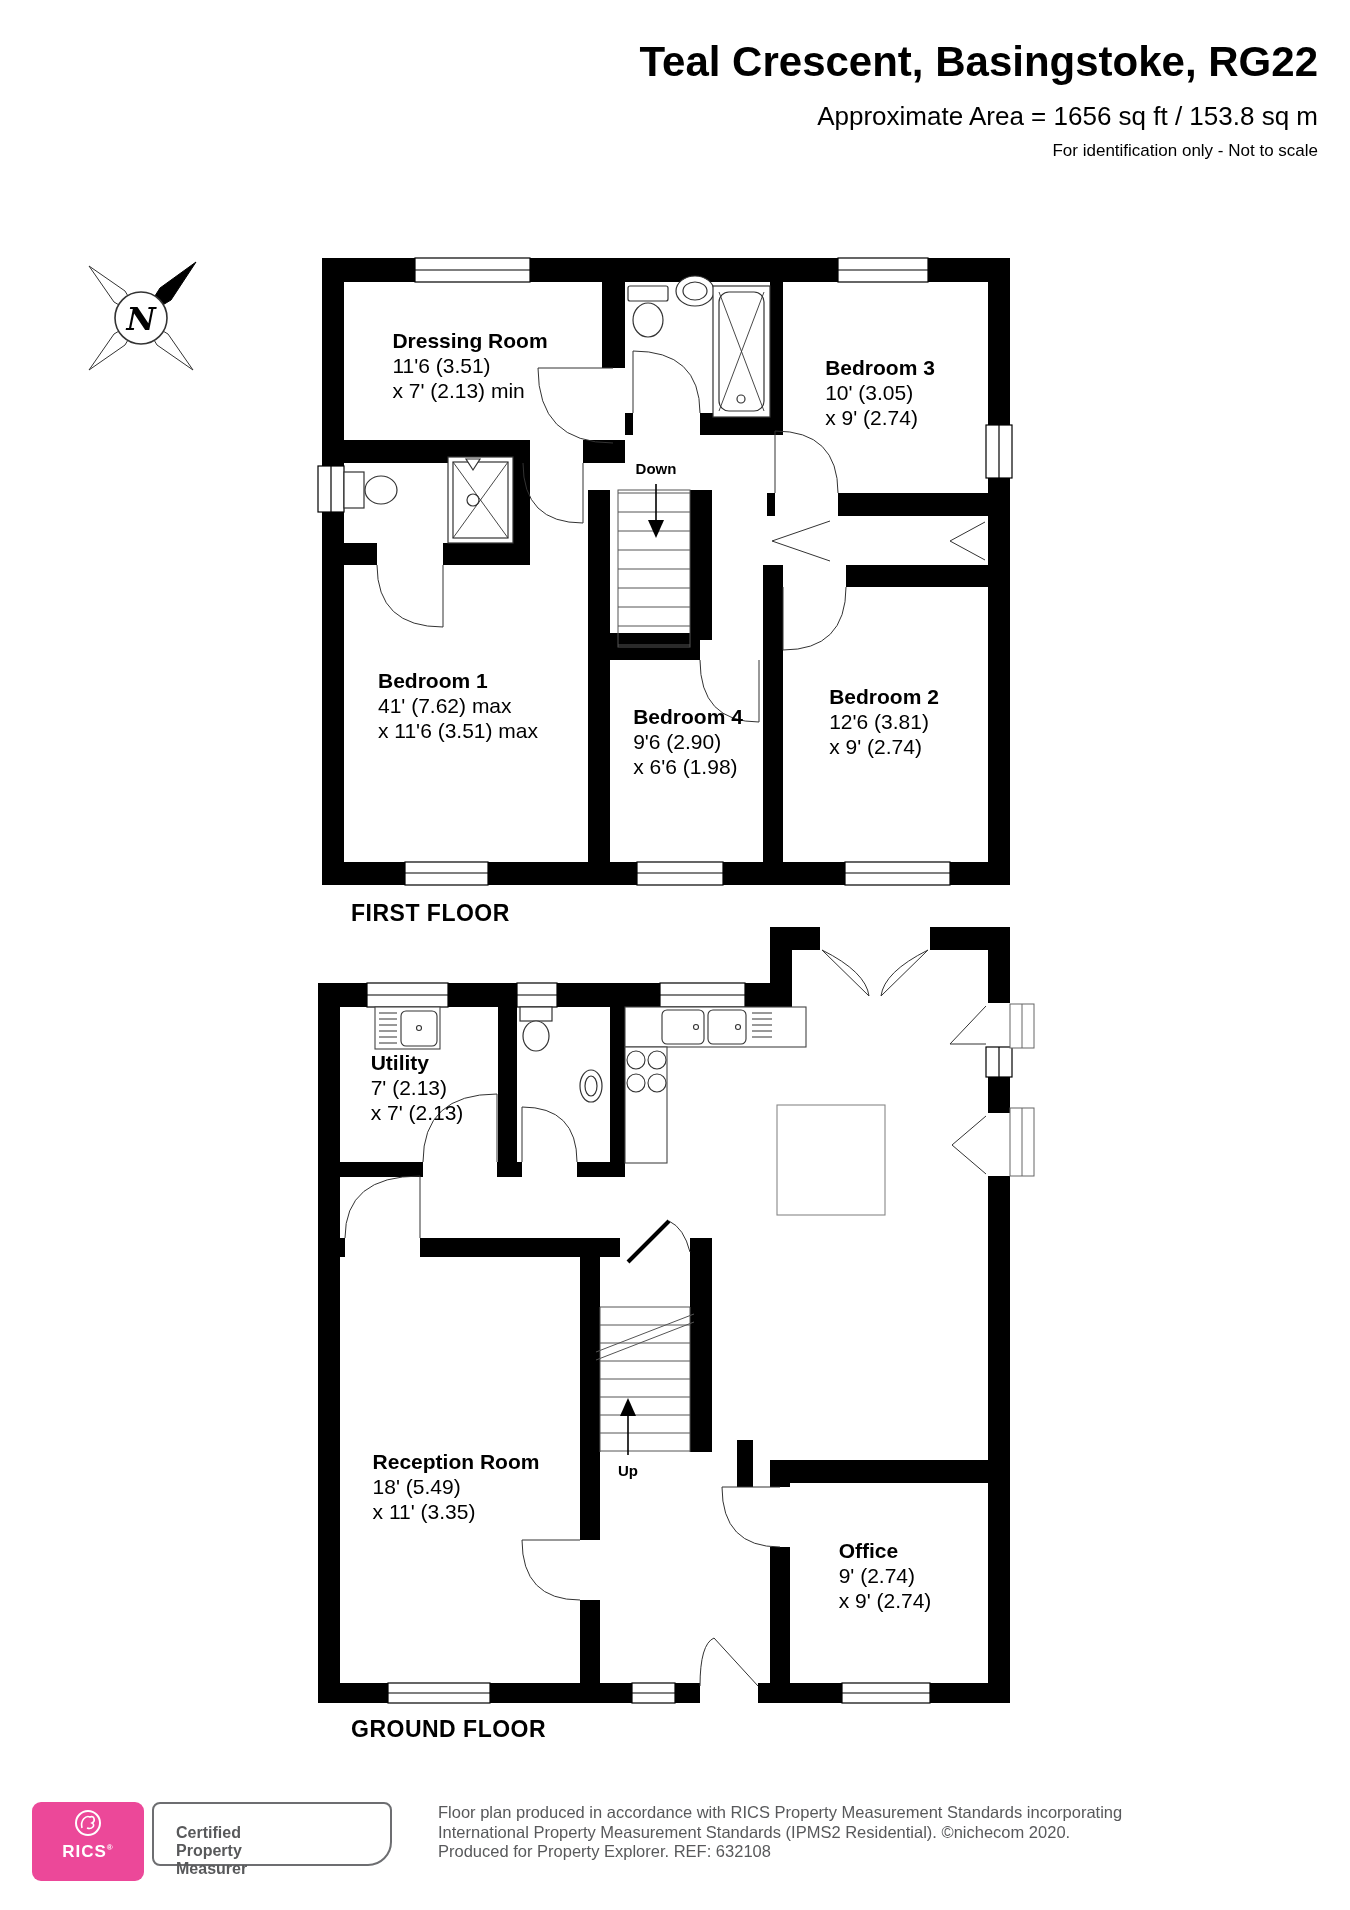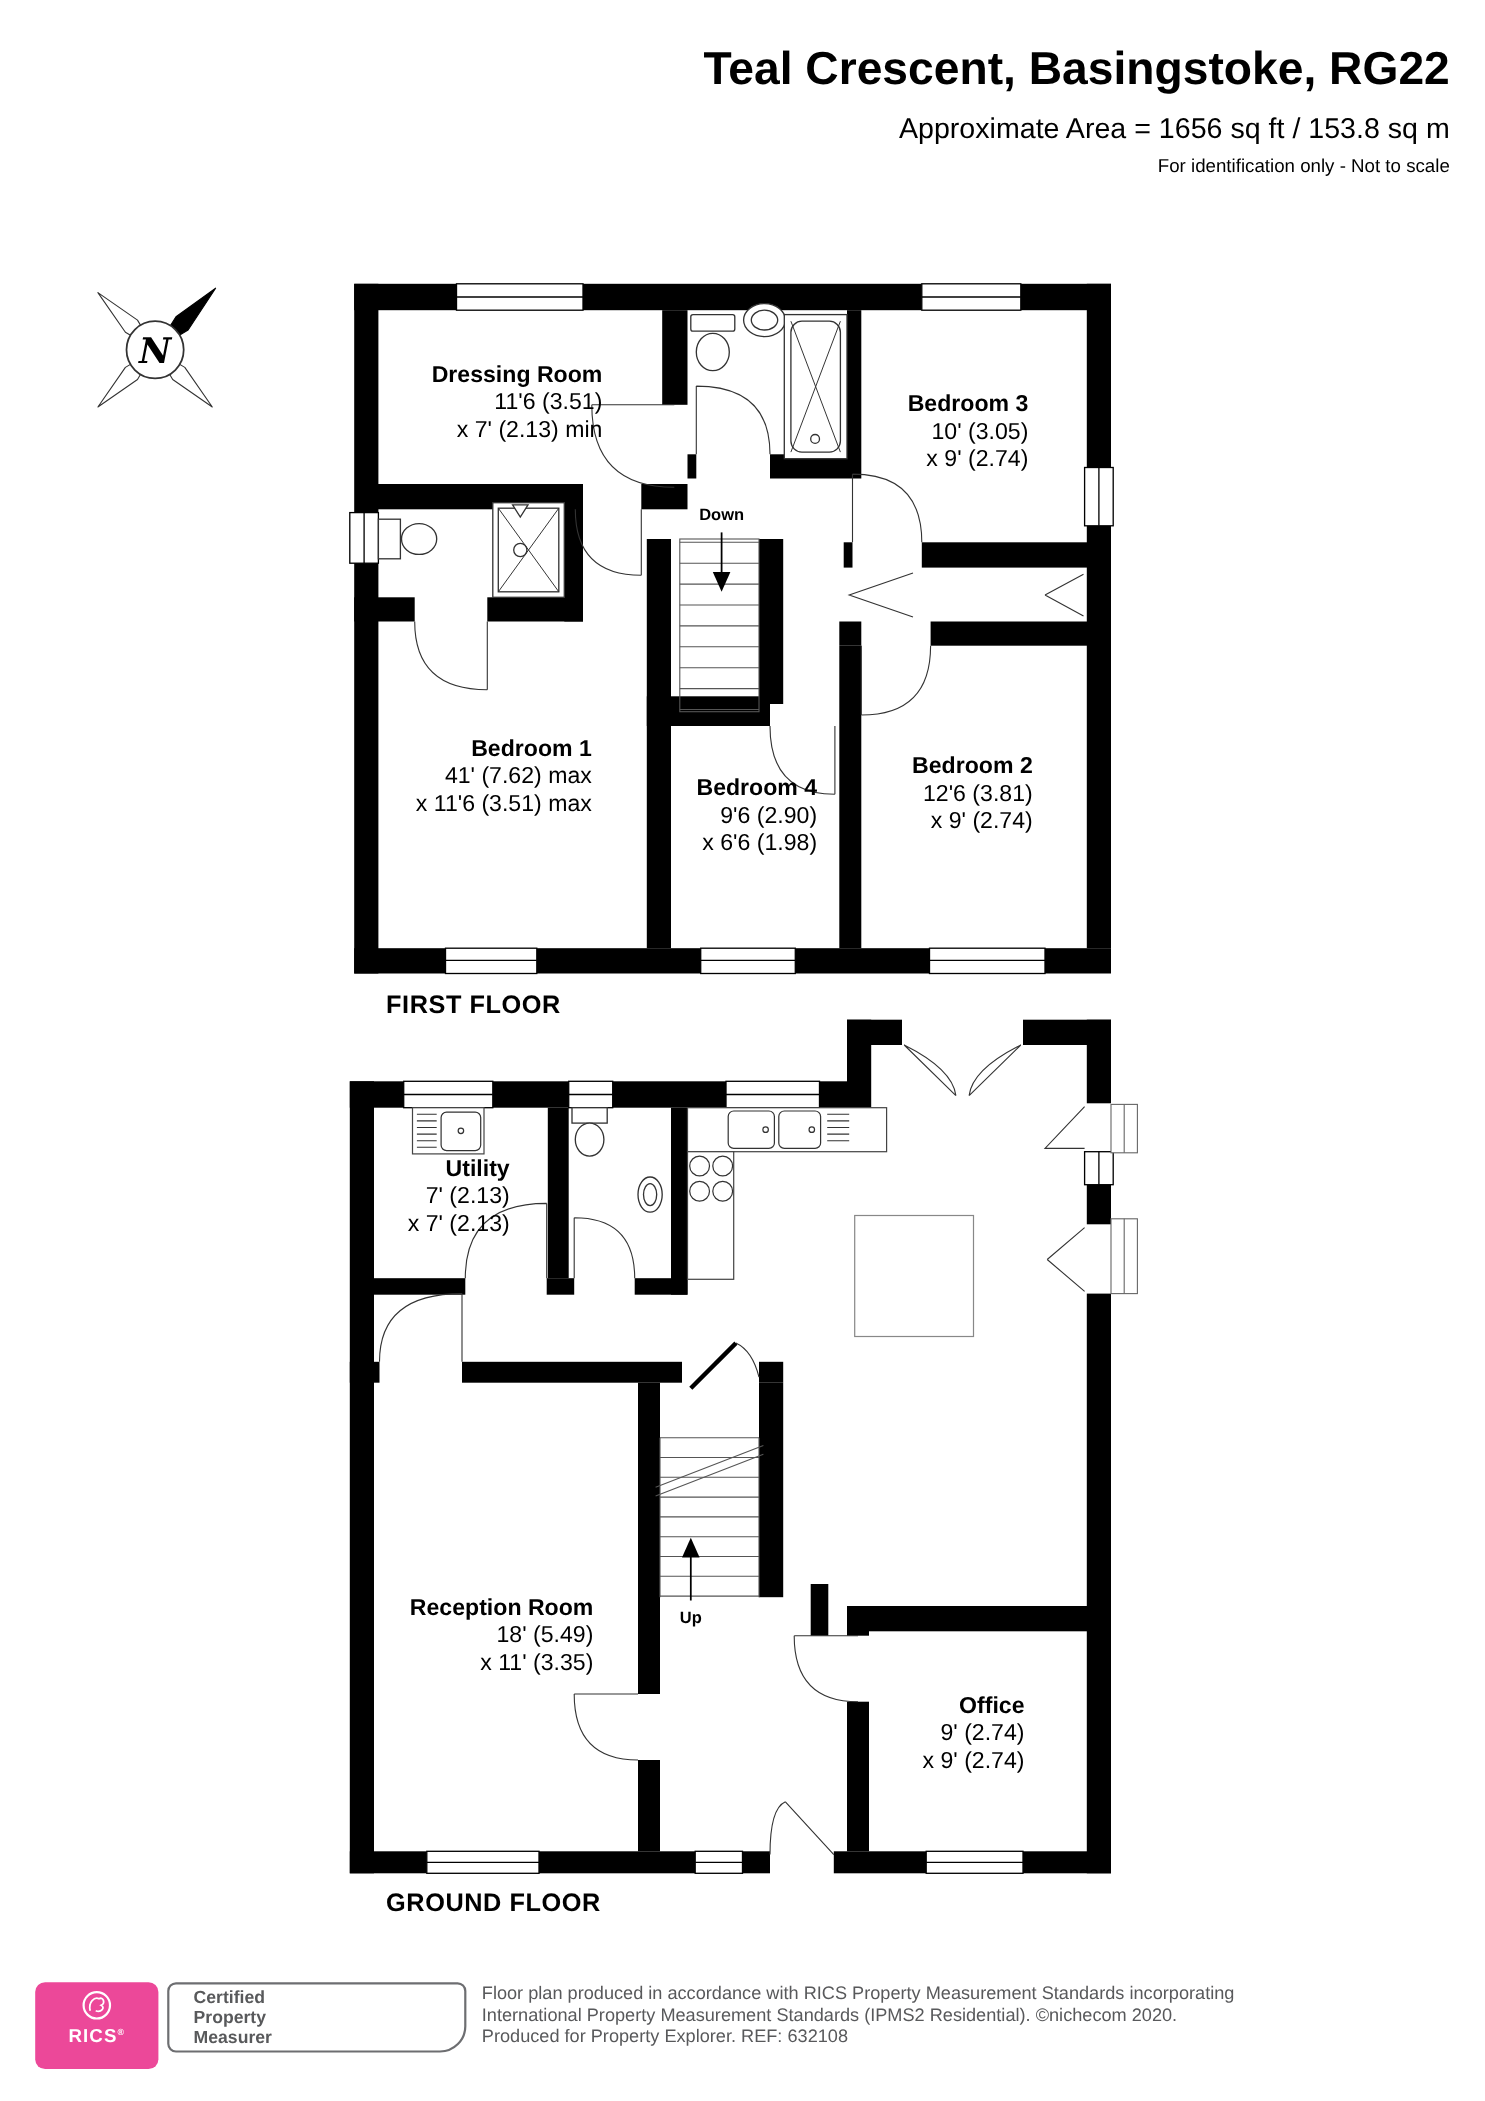--- a/index.html
+++ b/index.html
@@ -4,36 +4,36 @@
 <style>
   html,body { margin:0; padding:0; background:#fff; }
   .canvas { position:relative; width:1350px; height:1910px; background:#ffffff;
             font-family:"Liberation Sans", sans-serif; color:#000; overflow:hidden; }
   svg.plan { position:absolute; left:0; top:0; }
 
   .hdr-title { position:absolute; right:32px; top:38px; font-size:42px; font-weight:bold; white-space:nowrap; }
   .hdr-area  { position:absolute; right:32px; top:101px; font-size:26px; white-space:nowrap; }
   .hdr-note  { position:absolute; right:32px; top:141px; font-size:17px; white-space:nowrap; }
 
-  .room-label { position:absolute; transform:translateX(-50%); text-align:right;
+  .room-label { position:absolute; transform:translateX(-50%); text-align:left;
                 font-size:21px; line-height:25px; white-space:nowrap; }
   .room-label .rn { font-weight:bold; }
 
   .stair-label { position:absolute; transform:translateX(-50%); font-size:15px; font-weight:bold; }
   .floor-label { position:absolute; font-size:23px; font-weight:bold; letter-spacing:0.5px;margin-left:33px; }
 
   .rics-badge { position:absolute; left:32px; top:1802px; width:112px; height:79px;
                 background:#ec4899; border-radius:9px; color:#fff; text-align:center; }
   .rics-badge .emblem { margin-top:5px; height:32px; }
   .rics-badge .rics-text { font-size:17px; font-weight:bold; letter-spacing:1px; line-height:18px; }
   .rics-badge .reg { font-size:8px; vertical-align:super; }
 
-  .cpm-badge { position:absolute; left:152px; top:1802px; width:272px; height:64px;
+  .cpm-badge { position:absolute; left:152px; top:1802px; width:240px; height:64px;
                border:2.5px solid #6d6e71; border-radius:8px 8px 24px 8px; background:#fff;
-               padding:4px 0 0 22px; box-sizing:border-box; }
+               padding:20px 0 0 22px; box-sizing:border-box; }
   .cpm-badge div { font-size:16px; font-weight:bold; color:#58595b; line-height:18px; }
 
   .foot-text { position:absolute; left:438px; top:1803px; font-size:16.5px; line-height:19.5px;
                color:#58595b; white-space:nowrap; }
 </style>
 </head>
 <body>
 
 <div class="canvas">
 

